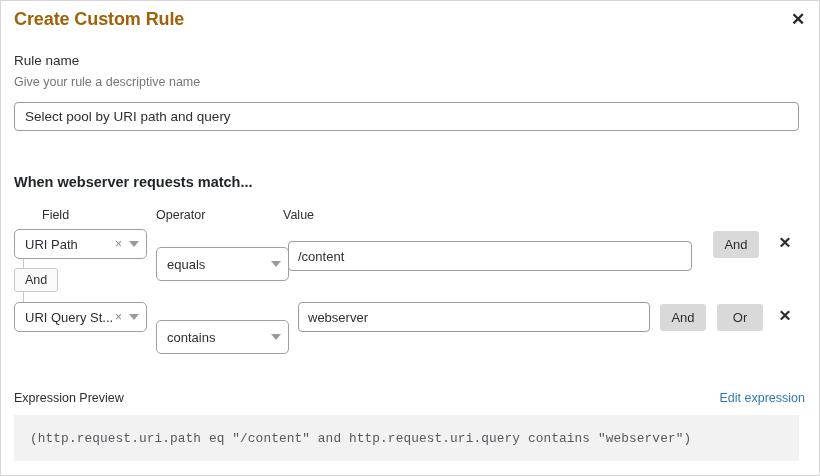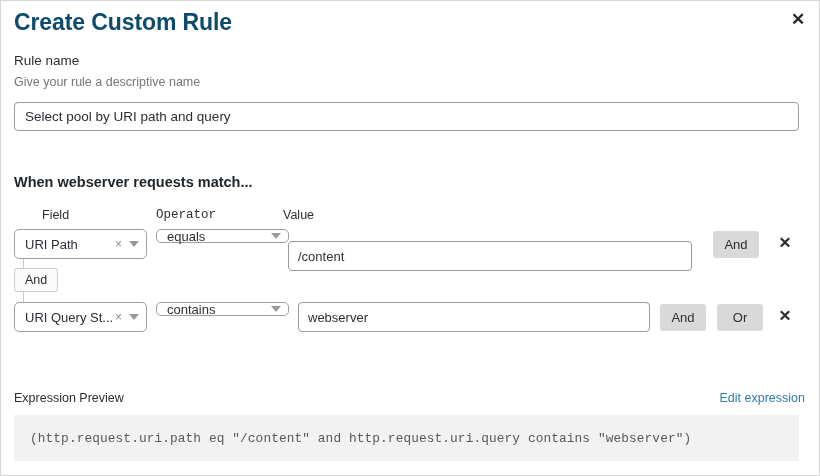--- a/index.html
+++ b/index.html
@@ -23,24 +23,24 @@
     background: #ffffff;
     border: 1px solid #d6d6d6;
     padding: 0 13px;
   }
 
   
   .dialog-title {
     position: absolute;
     left: 13px;
     top: 8px;
-    font-size: 23px;
+    font-size: 18px;
     font-weight: bold;
     letter-spacing: -0.1px;
-    color: #0c4a6e;
+    color: #a16207;
   }
   .close-button {
     position: absolute;
     right: 8px;
     top: 5px;
     width: 26px;
     height: 26px;
     display: flex;
     align-items: center;
     justify-content: center;
@@ -94,21 +94,21 @@
   }
 
   
   .col-header {
     position: absolute;
     top: 207px;
     font-size: 12.5px;
     color: #2b2f33;
   }
   .col-field { left: 13px; margin-left: 28px; }
-  .col-operator { left: 155px; font-family: Liberation Mono, monospace; }
+  .col-operator { left: 155px; }
   .col-value { left: 282px; }
 
   
   .cond-row {
     position: absolute;
     left: 0;
     height: 30px;
   }
   .row-1 { top: 228px; }
   .row-2 { top: 301px; }
@@ -138,28 +138,29 @@
     color: #8a8a8a;
     margin-right: 7px;
     cursor: pointer;
     line-height: 1;
   }
 
   .operator-select {
     position: absolute;
     left: 155px;
     width: 133px;
-    height: 14px;
+    height: 34px;
     border: 1px solid #a0a0a0;
     border-radius: 5px;
     background: #fff;
     display: flex;
     align-items: center;
     padding: 0 7px 0 10px;
     cursor: pointer;
+    margin-top: 18px;
   }
   .operator-select .sel-text {
     flex: 1;
     font-size: 13px;
     color: #2b2f33;
     white-space: nowrap;
     overflow: hidden;
   }
 
   .caret {

